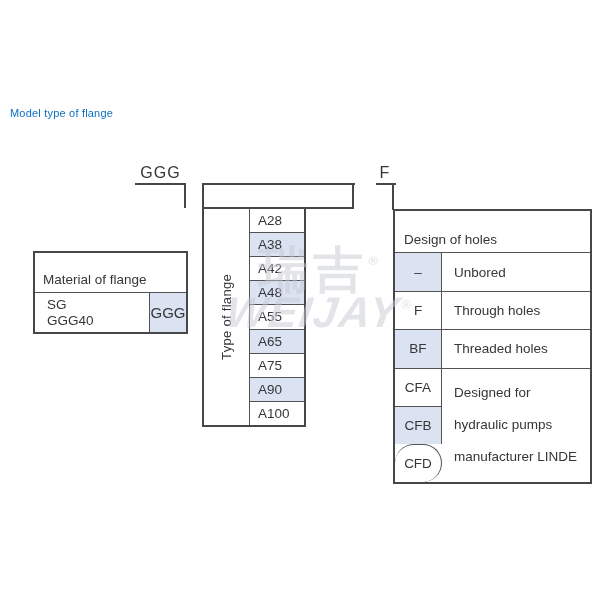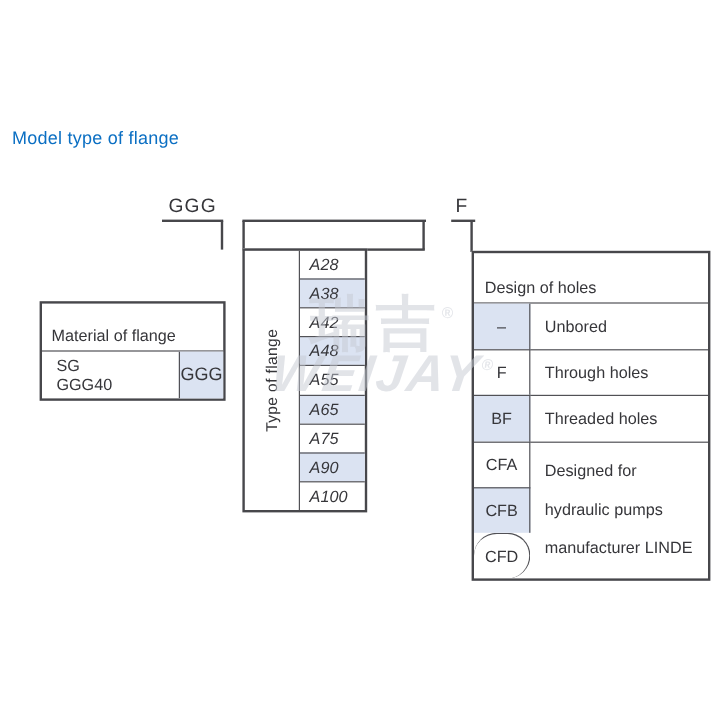--- a/index.html
+++ b/index.html
@@ -11,21 +11,21 @@
     --wm:#c6cad3;
   }
   html,body{margin:0;padding:0;background:#fff;}
   .canvas{
     position:relative; width:600px; height:600px; background:#ffffff;
     font-family:"Liberation Sans","DejaVu Sans",sans-serif;
     color:var(--text); overflow:hidden;
   }
   .title{
     position:absolute; left:10px; top:107px;
-    font-size:15px; color:var(--title); letter-spacing:.2px;
+    font-size:11px; color:var(--title); letter-spacing:.2px;
   }
   
   .code-seg{ position:absolute; top:163px; height:20px; line-height:20px;
     font-size:16px; text-align:center; letter-spacing:1px; }
   .seg-material{ left:135px; width:51px; }
   .seg-type{ left:202px; width:153px; letter-spacing:1.6px; }
   .seg-design{ left:372px; width:26px; }
   .uline{ position:absolute; top:183px; height:2px; background:var(--border); }
   .ul-material{ left:135px; width:51px; }
   .ul-type{ left:202px; width:153px; }
@@ -49,21 +49,21 @@
     padding-left:12px; font-size:13.5px; line-height:15.5px; }
   .mat-code{ flex:1; border-left:1.4px solid var(--inner); background:var(--hl);
     display:flex; align-items:center; justify-content:center; font-size:15px; }
 
   
   .type-table{ position:absolute; left:202px; top:207px; width:104px; height:220px;
     border:2px solid var(--border); box-sizing:border-box; display:flex; background:#fff;}
   .type-side{ width:45px; display:flex; align-items:center; justify-content:center; }
   .type-side span{ writing-mode:vertical-rl; transform:rotate(180deg);
     font-size:13px; letter-spacing:.3px; white-space:nowrap; }
-  .type-codes{ flex:1; border-left:1.4px solid var(--inner); display:flex; flex-direction:column;font-style:italic; }
+  .type-codes{ flex:1; border-left:1.4px solid var(--inner); display:flex; flex-direction:column; }
   .tcell{ flex:1; display:flex; align-items:center; padding-left:8px;
     font-size:13.5px; border-top:1.4px solid var(--inner); min-height:0; }
   .tcell:first-child{ border-top:none; }
   .hl{ background:var(--hl); }
 
   
   .design-table{ position:absolute; left:393px; top:209px; width:199px; height:275px;
     border:2px solid var(--border); box-sizing:border-box; display:flex; flex-direction:column; background:#fff;}
   .design-header{ height:36px; display:flex; align-items:flex-end;
     padding:0 0 5px 9px; font-size:13.5px; }

